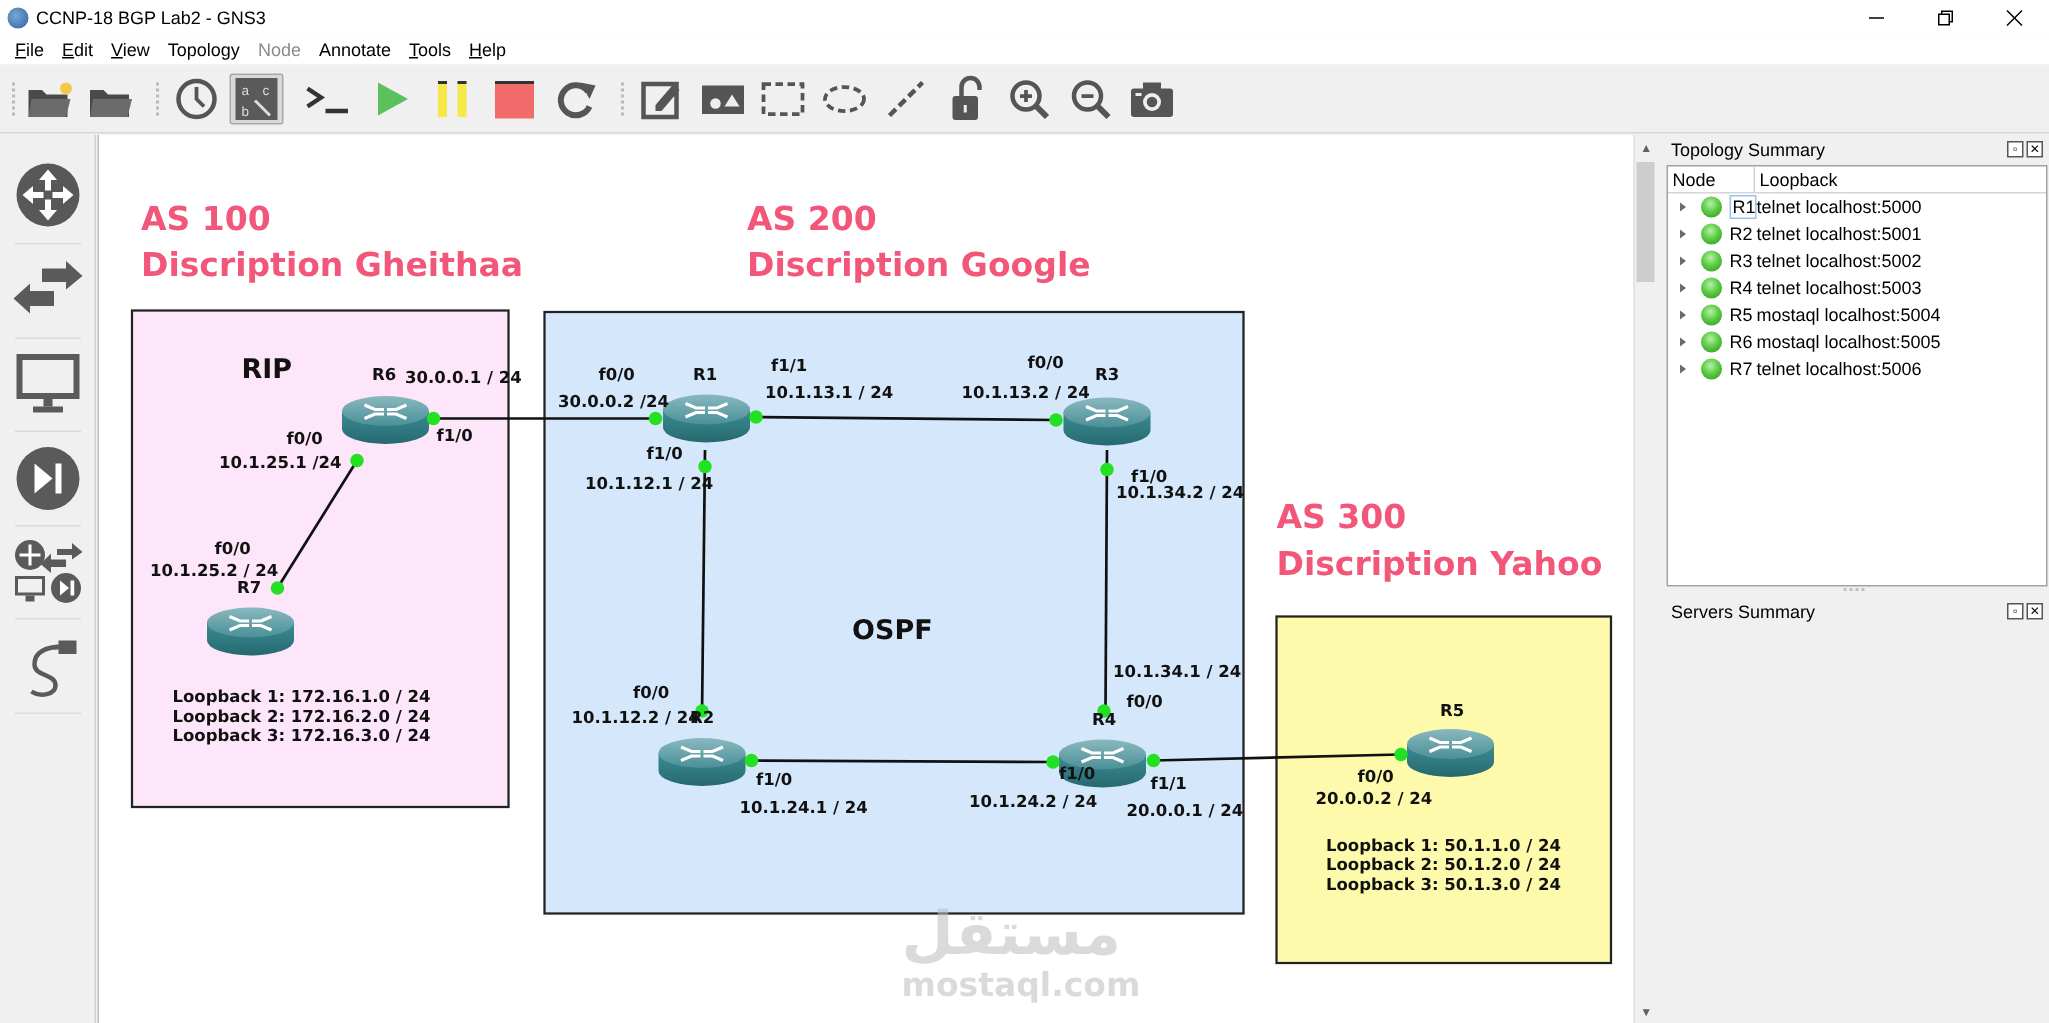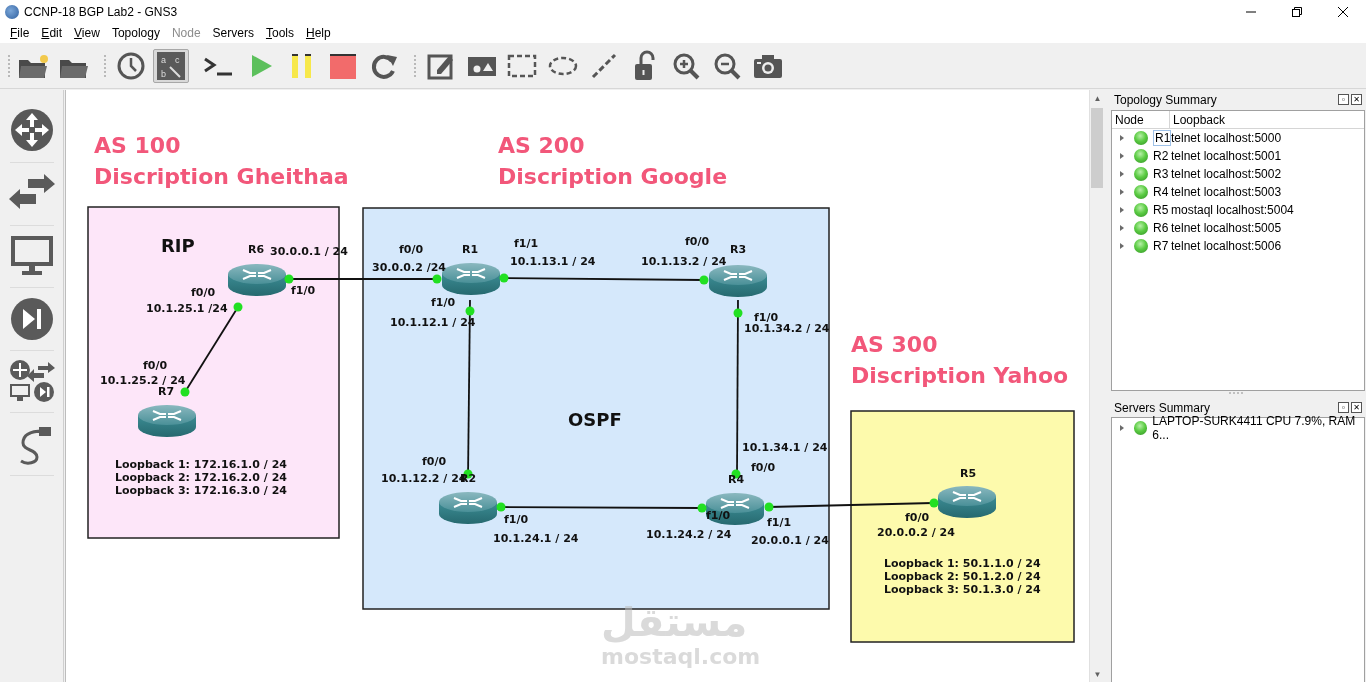--- a/index.html
+++ b/index.html
@@ -61,21 +61,21 @@
       </svg>
   </div>
 </div>
 
 <div class="menubar">
   <span class="mi"><u>F</u><span>ile</span></span>
   <span class="mi"><u>E</u><span>dit</span></span>
   <span class="mi"><u>V</u><span>iew</span></span>
   <span class="mi">Topology</span>
   <span class="mi disabled">Node</span>
-  <span class="mi">Servers</span>
+  <span class="mi">Annotate</span>
   <span class="mi"><u>T</u><span>ools</span></span>
   <span class="mi"><u>H</u><span>elp</span></span>
 </div>
 
 <div class="toolbar">
   <div class="grip" style="left:8px"></div>
   <div class="tb" style="left:15px">
     <svg width="32" height="28">
         <path d="M2 8 h9 l3 3 h14 v15 h-26z" fill="#4a4a4a"></path>
         <path d="M4 14 h26 l-3 12 h-25z" fill="#6b6b6b"></path>
@@ -446,37 +446,30 @@
     <div class="row">
         <span class="exp"></span>
         <span class="led"></span>
         <span class="node">R5</span>
         <span>mostaql localhost:5004</span>
       </div>
     <div class="row">
         <span class="exp"></span>
         <span class="led"></span>
         <span class="node">R6</span>
-        <span>telnet localhost:5005</span>
+        <span>mostaql localhost:5005</span>
       </div>
     <div class="row">
         <span class="exp"></span>
         <span class="led"></span>
         <span class="node">R7</span>
         <span>telnet localhost:5006</span>
       </div>
   </div>
 
   <div style="position:absolute; left:125px; top:302px; width:14px; border-top:2px dotted #c0c0c0"></div>
 
   <span class="panel-title" style="top:311px">Servers Summary</span>
   <div class="panel-btns" style="top:312px">
     <span>▫</span>
     <span>✕</span>
   </div>
-  <div class="tree" style="top:327px; height:265px; border-bottom:none">
-    <div class="row" style="margin-top:1px">
-        <span class="exp"></span>
-        <span class="led"></span>
-        <span>LAPTOP-SURK4411 CPU 7.9%, RAM 6...</span>
-      </div>
-  </div>
 </div>
 
 </body></html>

